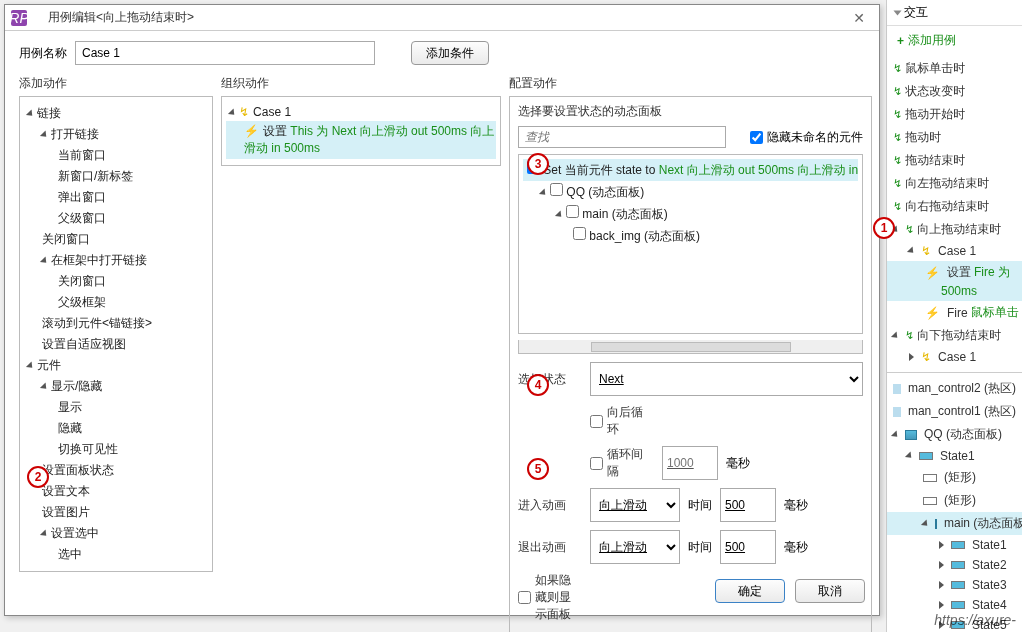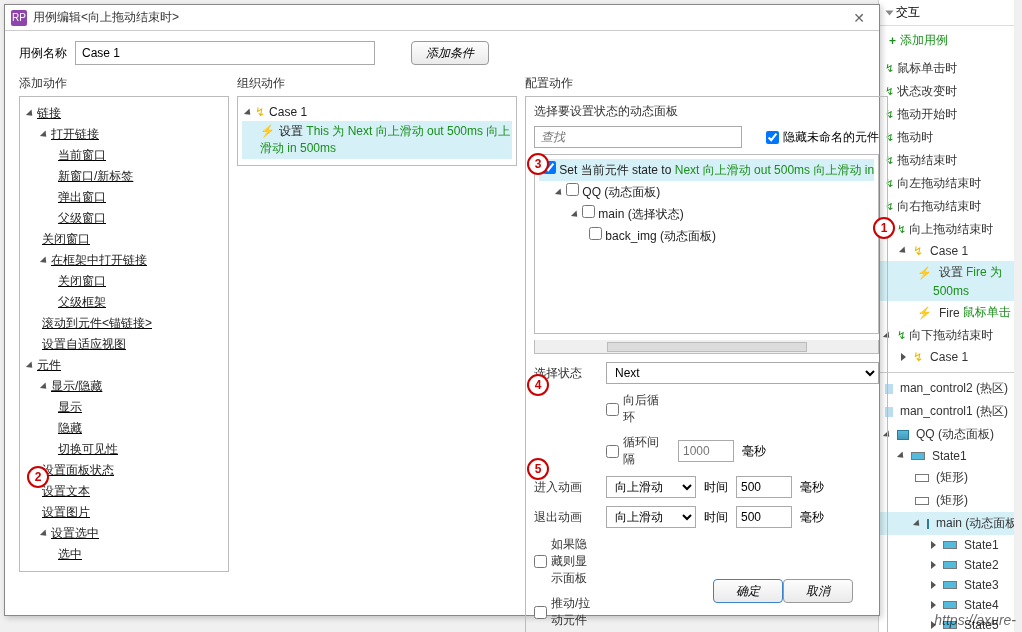--- a/index.html
+++ b/index.html
@@ -1,29 +1,29 @@
 <!DOCTYPE html>
 <html><head>
 <meta charset="utf-8">
 <style>
 * { box-sizing: border-box; margin: 0; padding: 0; font-family: "Microsoft YaHei", Arial, sans-serif; font-size: 12px; }
 body { background: #f0f0f0; width: 1022px; height: 632px; overflow: hidden; position: relative; }
 .dialog { position: absolute; left: 4px; top: 4px; width: 876px; height: 612px; background: #fff; border: 1px solid #888; box-shadow: 2px 2px 6px rgba(0,0,0,0.2); z-index: 10; }
 .titlebar { height: 26px; background: #fff; border-bottom: 1px solid #ccc; display: flex; align-items: center; padding: 0 6px; }
-.rp-icon { width: 16px; height: 16px; background: #8e44ad; display: inline-flex; align-items: center; justify-content: center; color: #fff; font-size: 10px; margin-right: 6px; border-radius: 2px; }
+.rp-icon { width: 16px; height: 16px; background: #8e44ad; display: inline-flex; align-items: center; justify-content: center; color: #fff; font-size: 14px; margin-right: 21px; border-radius: 2px; font-style: italic; }
 .titlebar span.title-text { color: #333; }
 .close-x { margin-left: auto; font-size: 14px; color: #666; padding: 0 8px; cursor: pointer; }
 .row1 { display: flex; align-items: center; padding: 10px 14px; gap: 8px; }
 .row1 input[type=text] { flex: 0 0 300px; height: 24px; border: 1px solid #aaa; padding: 0 6px; }
-.btn { height: 24px; padding: 0 14px; border: 1px solid #999; background: linear-gradient(#fdfdfd,#eaeaea); border-radius: 4px; cursor: pointer; font-style: italic; }
+.btn { height: 24px; padding: 0 14px; border: 1px solid #999; background: linear-gradient(#fdfdfd,#eaeaea); border-radius: 4px; cursor: pointer; }
 .btn-primary { border-color: #3b82c6; }
 .sections { display: flex; padding: 0 14px; height: 500px; gap: 0; }
 .col { border: 1px solid #bbb; display: flex; flex-direction: column; }
 .col-header { font-size: 12px; color: #333; padding-bottom: 4px; }
-.col1 { width: 210px; text-decoration: underline; }
+.col1 { width: 194px; }
 .col2 { width: 280px; }
 .col3 { flex: 1; }
 .col-wrap { display: flex; flex-direction: column; margin-right: 8px; }
 .col-wrap:last-child { margin-right: 12px; }
 .tree { overflow-y: auto; padding: 6px 4px; flex: 1; background: #fff; }
 .tree-node { padding: 2px 0 2px 4px; white-space: nowrap; color: #222; }
 .ind1 { padding-left: 18px; } .ind2 { padding-left: 34px; } .ind3 { padding-left: 50px; }
 .tri { display: inline-block; width: 0; height: 0; margin-right: 4px; vertical-align: middle; }
 .tri-open { border-left: 5px solid #555; border-top: 4px solid transparent; border-bottom: 4px solid transparent; transform: rotate(45deg); }
 .tri-right { border-left: 5px solid #555; border-top: 4px solid transparent; border-bottom: 4px solid transparent; }
@@ -33,26 +33,26 @@
 .sublabel { color: #333; }
 .search-row { display: flex; align-items: center; gap: 24px; }
 .search-row input[type=text] { flex: 1; height: 22px; border: 1px solid #aaa; padding: 0 6px; font-style: italic; color: #999; }
 .cb { display: inline-flex; align-items: center; gap: 4px; }
 .panel-tree { border: 1px solid #bbb; height: 180px; overflow: auto; background: #fff; padding: 4px; }
 .row-hl { background: #d5f0f7; }
 .scrollbar-h { height: 14px; border: 1px solid #bbb; border-top: none; background: #efefef; display: flex; align-items: center; justify-content: center; }
 .thumb { width: 200px; height: 10px; background: #dcdcdc; border: 1px solid #bbb; }
 .form-row { display: flex; align-items: center; gap: 8px; margin-top: 2px; }
 .form-row label { width: 64px; text-align: left; color: #333; }
-select, input.small { height: 22px; border: 1px solid #aaa; padding: 0 4px; background: #fff; }
+select, input.small { height: 34px; border: 1px solid #aaa; padding: 0 4px; background: #fff; text-decoration: underline; }
 input.small { width: 56px; }
-.footer { position: absolute; right: 26px; bottom: 12px; display: flex; }
+.footer { position: absolute; right: 14px; bottom: 12px; display: flex; gap: 10px; }
 .marker { position: absolute; width: 22px; height: 22px; border: 2px solid #c00; border-radius: 50%; background: #fff; color: #c00; font-weight: bold; display: flex; align-items: center; justify-content: center; z-index: 20; }
 
-.right-panel { position: absolute; right: 8px; top: 0; width: 136px; height: 632px; background: #fff; border-left: 1px solid #ccc; display: flex; flex-direction: column; }
+.right-panel { position: absolute; right: 0; top: 0; width: 136px; height: 632px; background: #fff; border-left: 1px solid #ccc; display: flex; flex-direction: column; }
 .rp-head { display: flex; align-items: center; height: 26px; border-bottom: 1px solid #ddd; padding: 0 8px; }
 .rp-head .tri2 { border-left: 5px solid #888; border-top: 4px solid transparent; border-bottom: 4px solid transparent; display:inline-block; transform: rotate(90deg); margin-right: 4px;}
 .rp-add { color: #1a8f1a; padding: 6px 10px; display: flex; align-items: center; gap: 4px; }
 .rp-add .plus { color: #1a8f1a; font-weight: bold; }
 .rp-tree { flex: 1; overflow: auto; padding: 2px 0; }
 .rp-node { display: flex; align-items: center; padding: 3px 6px; gap: 3px; white-space: nowrap; color: #333; }
 .rp-node .arrow-icon { color: #1a8f1a; font-size: 11px; }
 .rp-node.sel { background: #d5f0f7; }
 .rp-bottom { border-top: 1px solid #ccc; height: 260px; overflow: auto; padding: 4px 0; }
 .rect-icon { display: inline-block; width: 14px; height: 8px; border: 1px solid #777; background: #fff; margin-right: 4px; }
@@ -127,21 +127,21 @@
         <div class="search-row">
           <input type="text" placeholder="查找" style="">
           <label class="cb">
               <input type="checkbox" checked="" style="">
               <span>隐藏未命名的元件</span>
             </label>
         </div>
         <div class="panel-tree">
           <div class="tree-node row-hl"><input type="checkbox" checked="" style=""> <span>Set 当前元件 state to </span><span class="green">Next 向上滑动 out 500ms 向上滑动 in</span></div>
           <div class="tree-node ind1"><span class="tri tri-open"></span><input type="checkbox" style=""> <span>QQ (动态面板)</span></div>
-          <div class="tree-node ind2"><span class="tri tri-open"></span><input type="checkbox" style=""> <span>main (选择状态)</span></div>
+          <div class="tree-node ind2"><span class="tri tri-open"></span><input type="checkbox" style=""> <span>main (动态面板)</span></div>
           <div class="tree-node ind3"><input type="checkbox" style=""> <span>back_img (动态面板)</span></div>
         </div>
         <div class="scrollbar-h">
             <div class="thumb"></div>
           </div>
 
         <div class="form-row">
           <label>选择状态</label>
           <select style="flex:1"><option>Next</option></select>
         </div>

